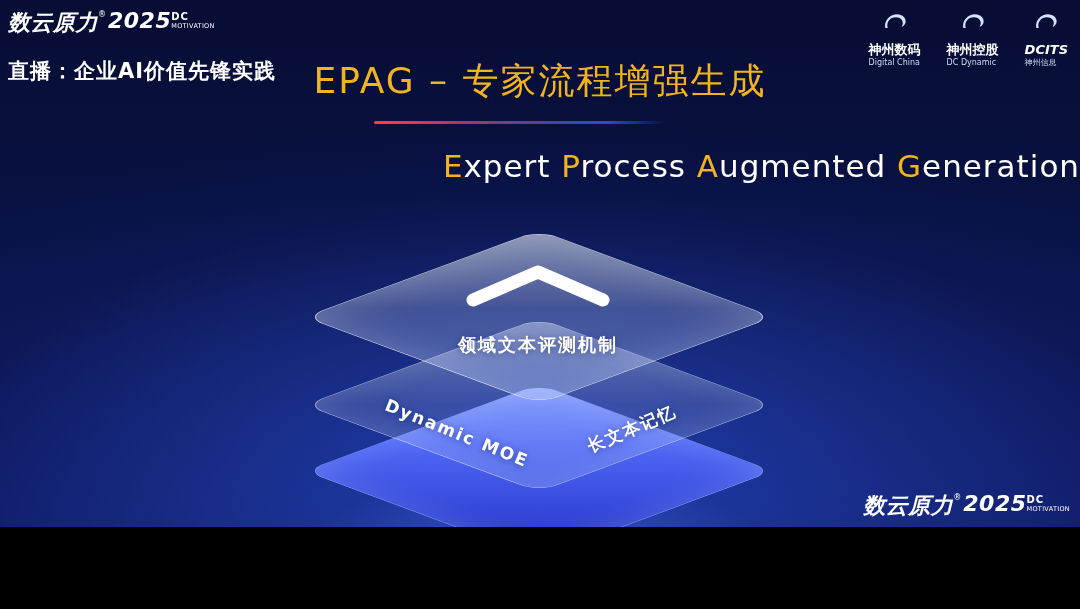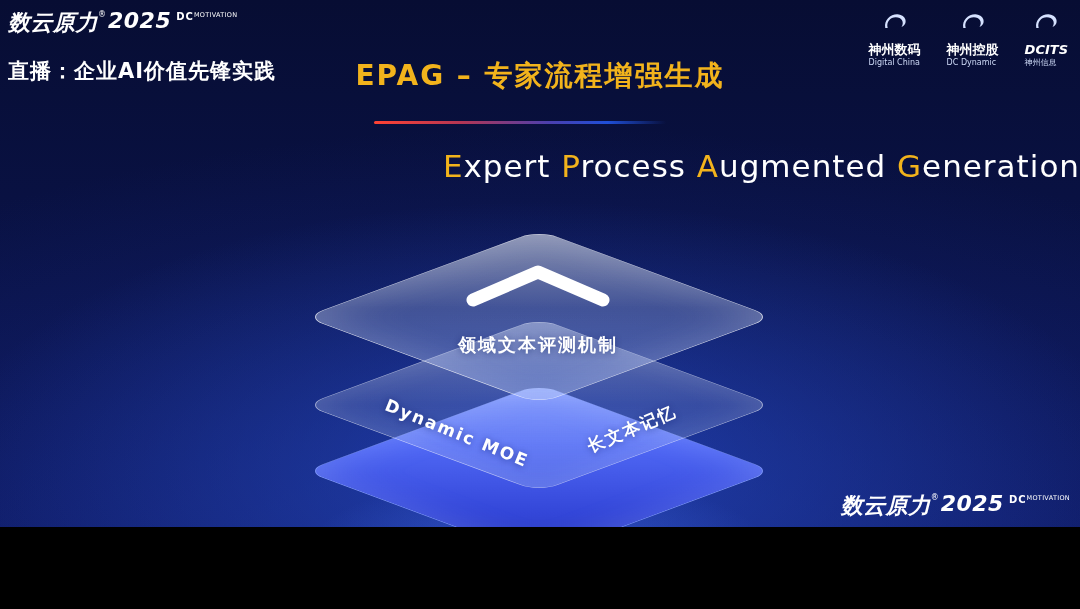--- a/index.html
+++ b/index.html
@@ -11,26 +11,26 @@
       radial-gradient(ellipse 1500px 760px at 50% 125%, #16267c, rgba(22,38,124,0) 70%),
       linear-gradient(180deg,#070d33 0%, #0a1349 55%, #0c175c 100%);
   }
   
   .brand { position:absolute; display:flex; align-items:flex-start; white-space:nowrap; }
   .brand-top { left:8px; top:8px; }
   .brand-bottom { right:10px; bottom:6px; }
   .brand .name, .brand .year { font-size:22px; font-weight:900; font-style:italic; letter-spacing:.5px; }
   .brand .reg { font-size:8px; margin-top:2px; }
   .brand .year { margin-left:2px; }
-  .brand .sub { margin-left:5px; margin-top:4px; line-height:1.05; display:flex; flex-direction:row; }
+  .brand .sub { margin-top:4px; line-height:1.05; display:flex; flex-direction:column; }
   .brand .dc { font-size:10px; font-weight:bold; letter-spacing:1px; }
   .brand .motivation { font-size:6.5px; letter-spacing:.3px; }
   
   .live-label { position:absolute; left:8px; top:57px; font-size:21px; font-weight:bold; letter-spacing:1px; }
-  .epag-title { position:absolute; top:57px; left:50%; transform:translateX(-50%); font-size:28px; font-weight:bold; letter-spacing:2px; color:#f2b31c; }
+  .epag-title { position:absolute; top:57px; left:50%; transform:translateX(-50%); font-size:36px; font-weight:normal; letter-spacing:2px; color:#f2b31c; }
   .logos { position:absolute; top:10px; right:12px; display:flex; gap:26px; }
   .logo { display:flex; align-items:center; gap:6px;flex-direction:column; }
   .logo .txt { display:flex; flex-direction:column; line-height:1.2; }
   .logo .l1 { font-size:13px; font-weight:bold; }
   .logo .l1.italic { font-style:italic; }
   .logo .l2 { font-size:8px; color:#cdd9f6; }
   
   .divider { position:absolute; top:121px; left:374px; width:292px; height:3px; border-radius:2px;
     background:linear-gradient(90deg,#ff4233 0%, #b33654 30%, #4b3fae 60%, #1f4fd8 80%, rgba(31,79,216,0) 100%); }
   .main-title { position:absolute; top:148px; left:0; width:100%; margin:0; text-align:right;

